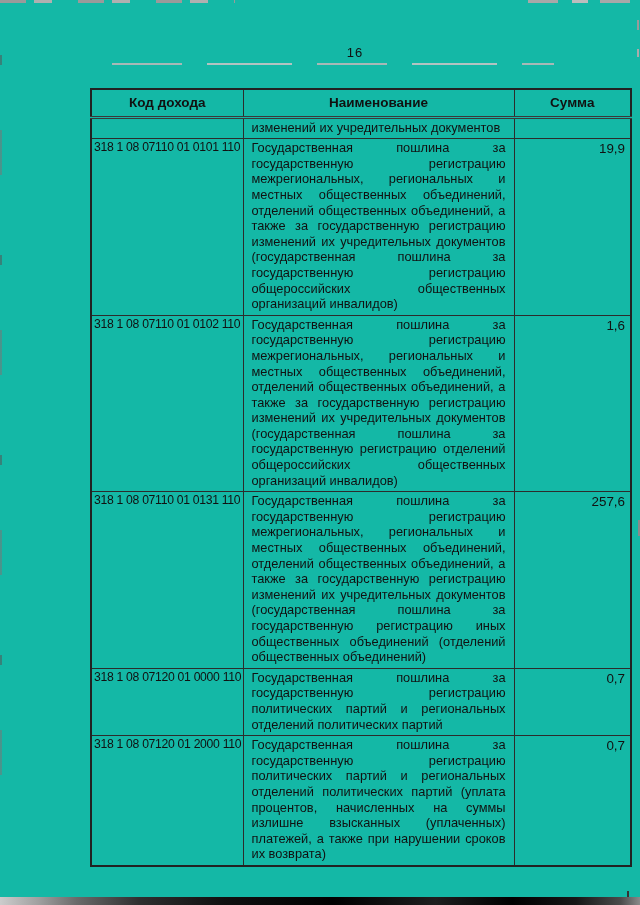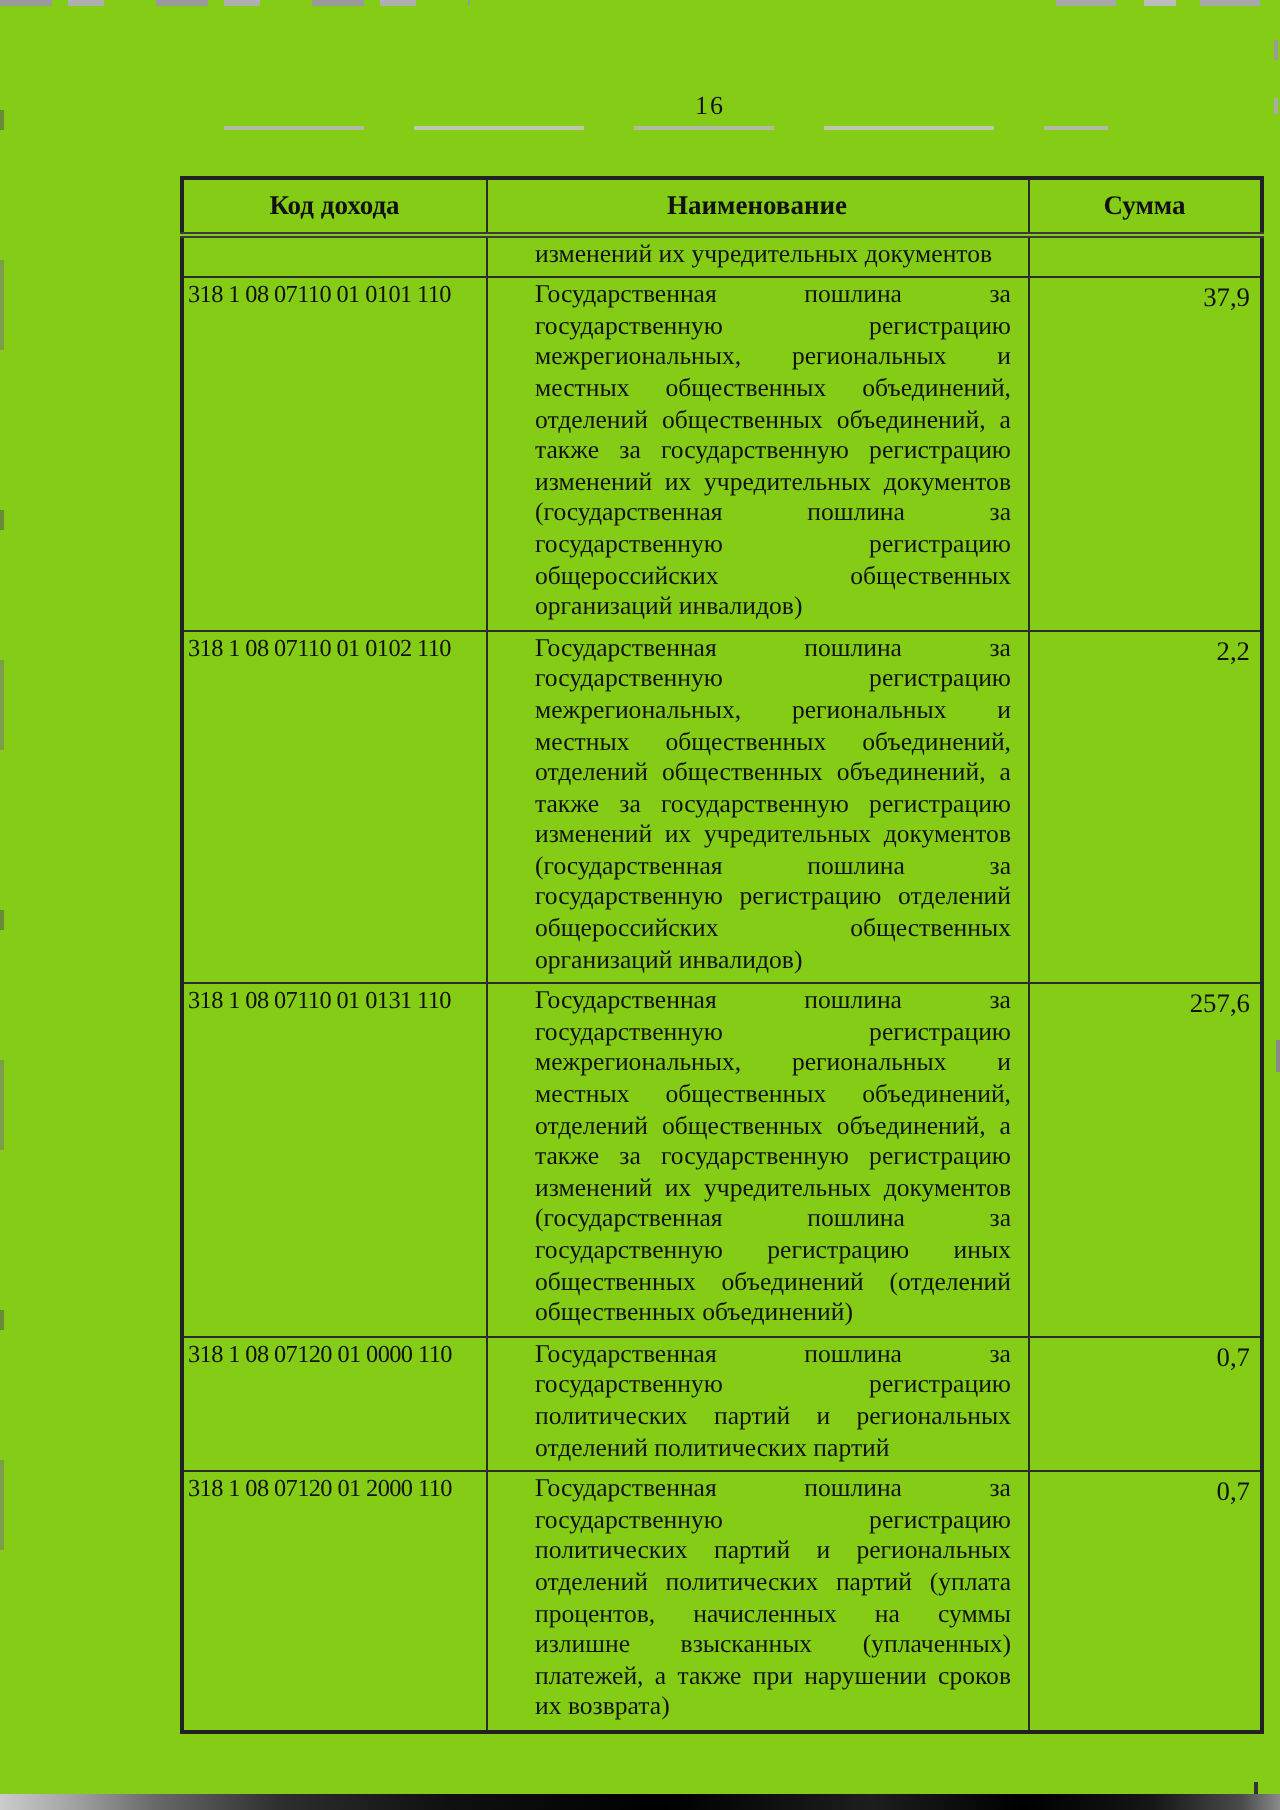--- a/index.html
+++ b/index.html
@@ -4,23 +4,23 @@
 <style>
   html, body {
     margin: 0;
     padding: 0;
     background: #ffffff;
   }
   .page {
     position: relative;
     width: 640px;
     height: 905px;
-    background: #84cc16;
+    background: #14b8a6;
     overflow: hidden;
-    font-family: Liberation Serif, serif;
+    font-family: Liberation Sans, sans-serif;
     color: #111;
   }
   
   .top-dashes-left {
     position: absolute; top: 0; left: 0; width: 235px; height: 3px;
     background: repeating-linear-gradient(90deg,
       #9a9a9a 0 26px, transparent 26px 34px,
       #b0b0b0 34px 52px, transparent 52px 78px);
   }
   .top-dashes-right {
@@ -92,21 +92,21 @@
   td.code {
     text-align: left;
     white-space: nowrap;
     font-size: 12.2px;
     letter-spacing: -0.3px;
     padding: 1px 2px 2px;
   }
   td.name {
     text-align: justify;
     text-align-last: left;
-    padding: 1px 8px 3px 24px;
+    padding: 1px 8px 3px 8px;
   }
   td.sum {
     text-align: right;
     font-size: 13.4px;
     padding: 2px 5px 2px 2px;
   }
 </style>
 </head>
 <body>
 
@@ -137,26 +137,26 @@
     </thead>
     <tbody>
       <tr>
         <td class="code"></td>
         <td class="name">изменений их учредительных документов</td>
         <td class="sum"></td>
       </tr>
       <tr>
         <td class="code">318 1 08 07110 01 0101 110</td>
         <td class="name">Государственная пошлина за государственную регистрацию межрегиональных, региональных и местных общественных объединений, отделений общественных объединений, а также за государственную регистрацию изменений их учредительных документов (государственная пошлина за государственную регистрацию общероссийских общественных организаций инвалидов)</td>
-        <td class="sum">37,9</td>
+        <td class="sum">19,9</td>
       </tr>
       <tr>
         <td class="code">318 1 08 07110 01 0102 110</td>
         <td class="name">Государственная пошлина за государственную регистрацию межрегиональных, региональных и местных общественных объединений, отделений общественных объединений, а также за государственную регистрацию изменений их учредительных документов (государственная пошлина за государственную регистрацию отделений общероссийских общественных организаций инвалидов)</td>
-        <td class="sum">2,2</td>
+        <td class="sum">1,6</td>
       </tr>
       <tr>
         <td class="code">318 1 08 07110 01 0131 110</td>
         <td class="name">Государственная пошлина за государственную регистрацию межрегиональных, региональных и местных общественных объединений, отделений общественных объединений, а также за государственную регистрацию изменений их учредительных документов (государственная пошлина за государственную регистрацию иных общественных объединений (отделений общественных объединений)</td>
         <td class="sum">257,6</td>
       </tr>
       <tr>
         <td class="code">318 1 08 07120 01 0000 110</td>
         <td class="name">Государственная пошлина за государственную регистрацию политических партий и региональных отделений политических партий</td>
         <td class="sum">0,7</td>

